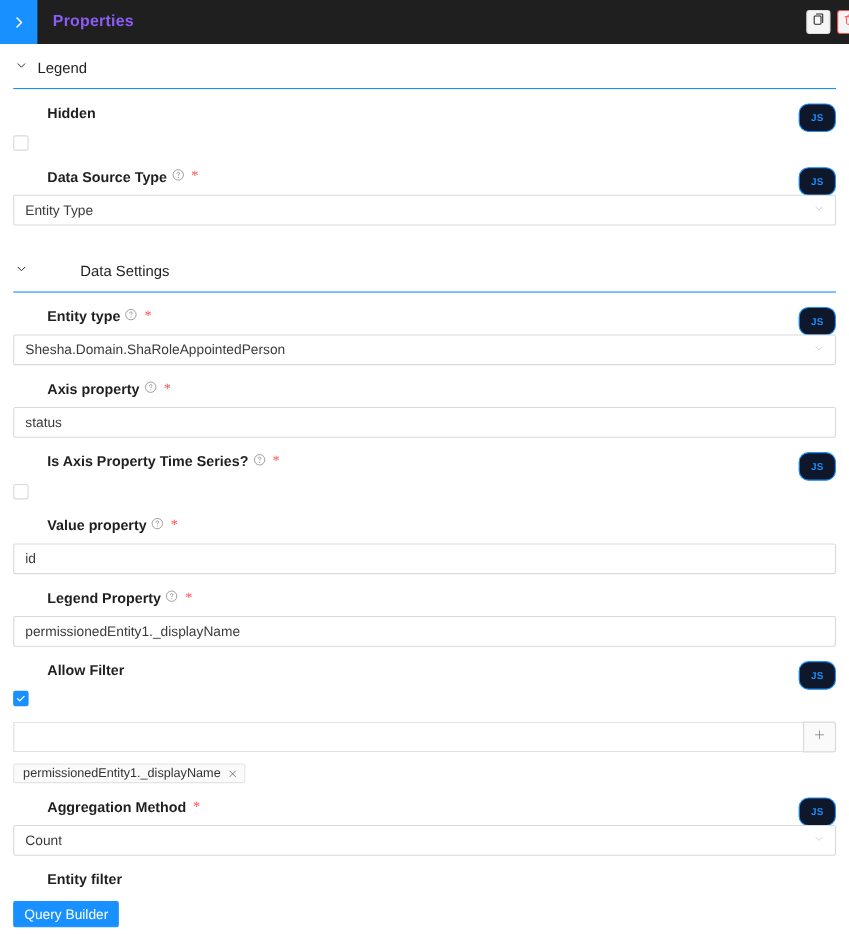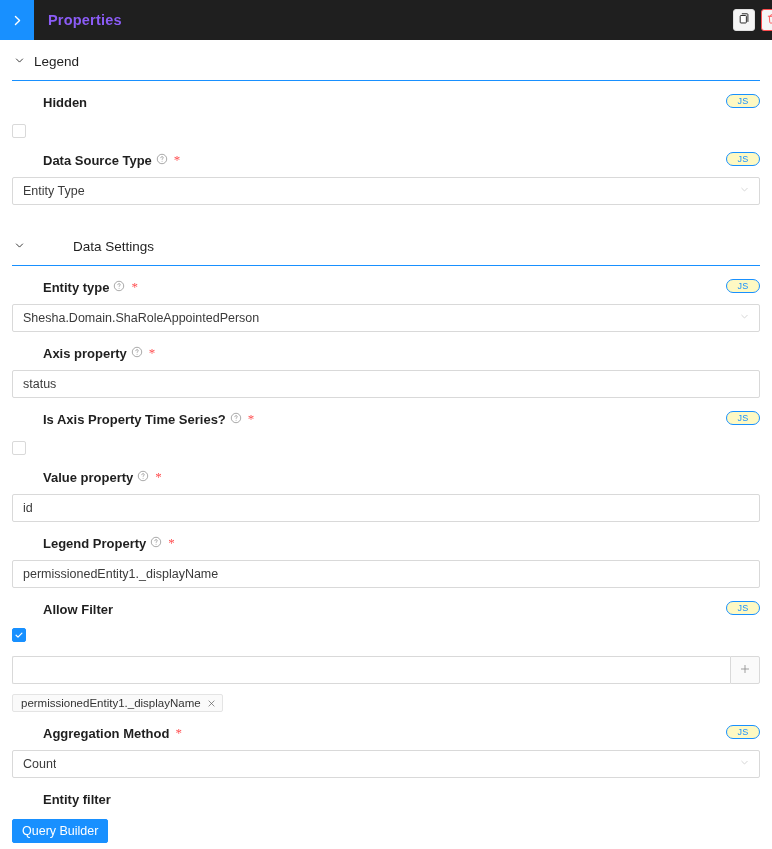--- a/index.html
+++ b/index.html
@@ -58,24 +58,24 @@
   .form-item { padding-top: 14px; position: relative; }
   .label-row {
     display: flex; align-items: flex-start; gap: 4px;
     margin-bottom: 7px; position: relative; min-height: 17px; padding-left: 31px;
   }
   .label-text { font-size: 13px; font-weight: bold; color: #1f1f1f; }
   .req { color: #ff4d4f; font-size: 13px; line-height: 1; margin-left: 2px; font-family:"Liberation Serif", serif; }
   .help-icon { display: inline-flex; align-items: center; }
   .js-badge {
     position: absolute; right: 0; top: -1px;
-    width: 34px; height: 14px; border-radius: 9px;
+    width: 34px; height: 26px; border-radius: 9px;
     border: 1px solid #1890ff; color: #1890ff;
     font-size: 9px; display: flex; align-items: center; justify-content: center;
-    cursor: pointer; background: #fef9c3; letter-spacing: .3px;
+    cursor: pointer; background: #0f172a; letter-spacing: .3px; font-weight: bold;
   }
 
   
   .ctl {
     width: 100%; height: 28px;
     border: 1px solid #d9d9d9; border-radius: 2px;
     background: #fff; display: flex; align-items: center;
     padding: 0 10px; font-size: 12.5px; color: #333;
     position: relative;
   }

